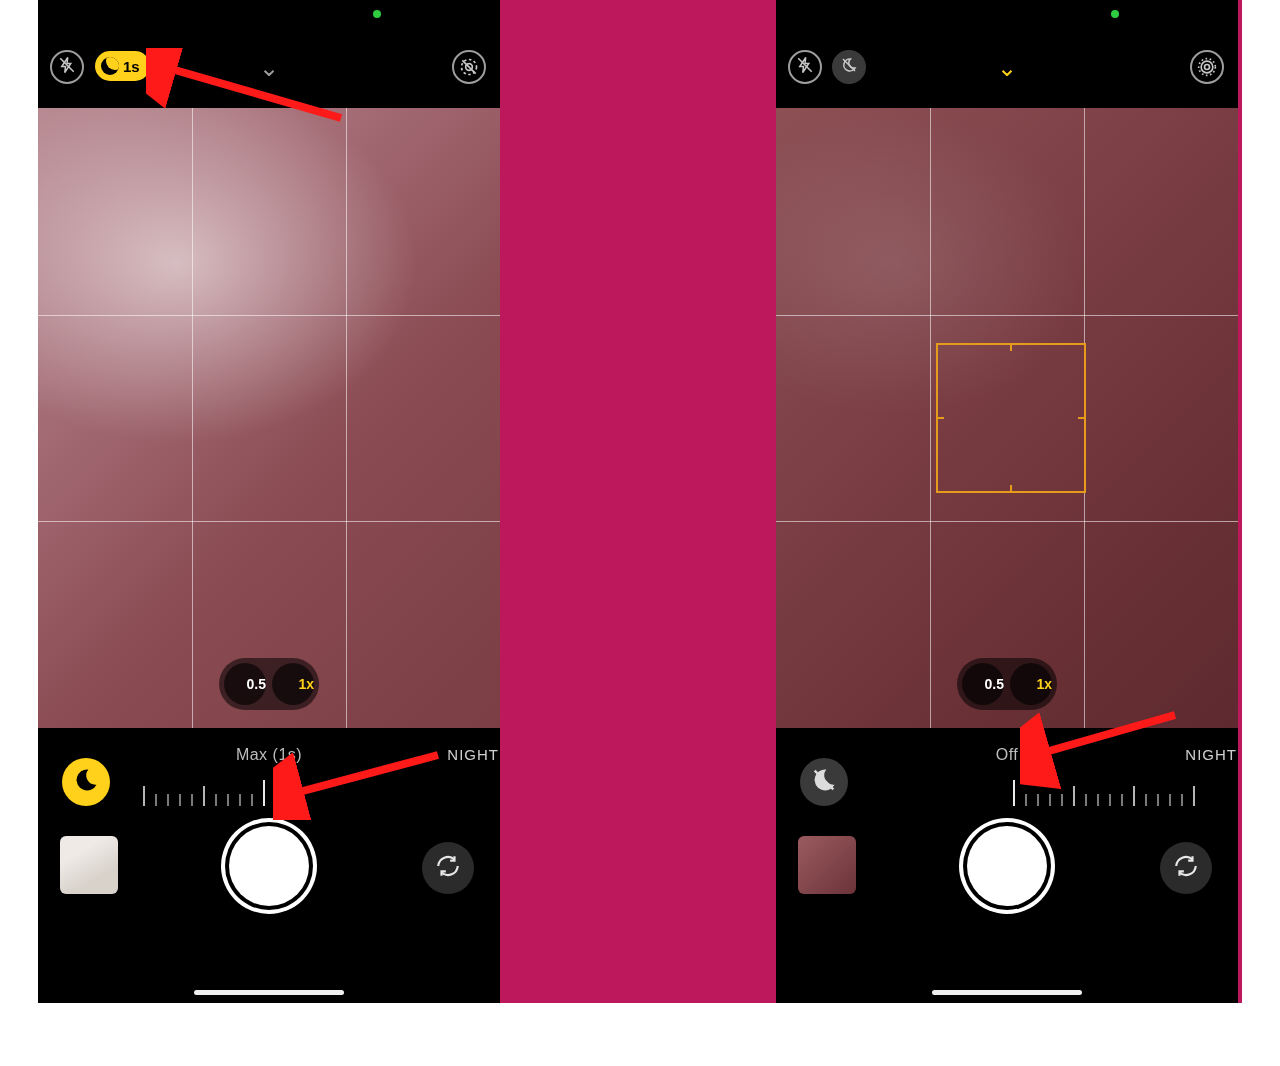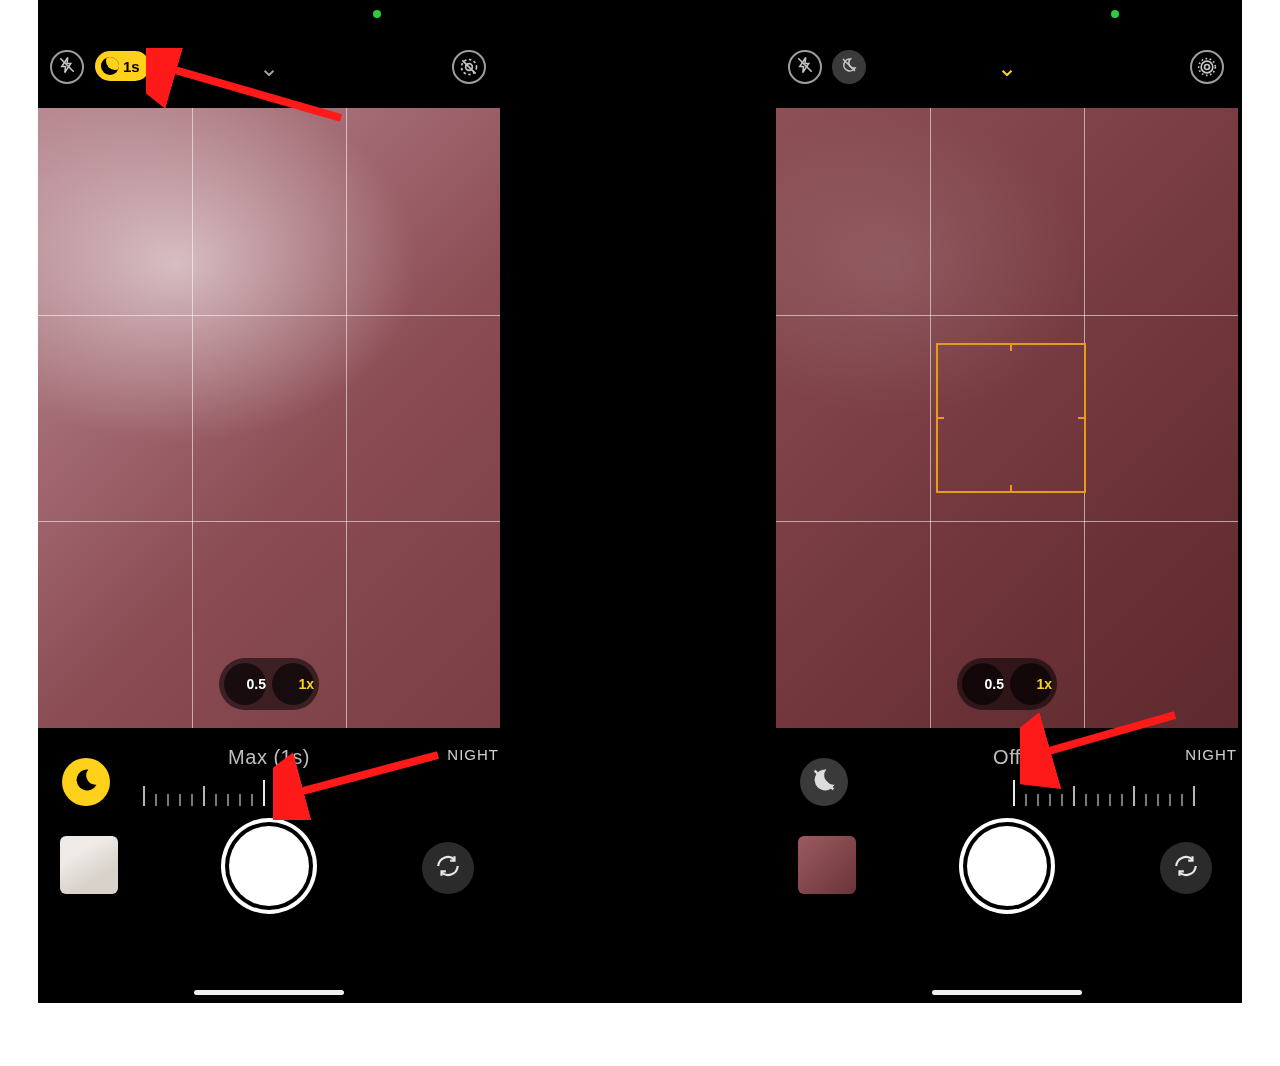--- a/index.html
+++ b/index.html
@@ -12,21 +12,21 @@
     margin: 0;
     padding: 0;
     background: #fff;
     font-family: -apple-system, Helvetica, Arial, sans-serif;
   }
   .stage {
     position: relative;
     width: 1204px;
     height: 1003px;
     margin: 0 auto;
-    background: #000000;
+    background: #be185d;
   }
   .phone {
     position: absolute;
     width: 462px;
     height: 100%;
     background: #000;
     overflow: hidden;
   }
   .phone.left  { left: 0; }
   .phone.right { right: 4px; }
@@ -167,21 +167,21 @@
   .modebar {
     position: absolute;
     top: 728px; left: 0; right: 0;
     height: 80px;
   }
   .nm-status {
     position: absolute;
     top: 18px; left: 50%;
     transform: translateX(-50%);
     color: #bdbdbd;
-    font-size: 20px;
+    font-size: 16px;
     letter-spacing: 0.5px;
     white-space: nowrap;
   }
   .mode-label {
     position: absolute;
     right: 1px; top: 18px;
     color: #cfcfcf;
     font-size: 15px;
     letter-spacing: 1px;
     font-weight: 400;

